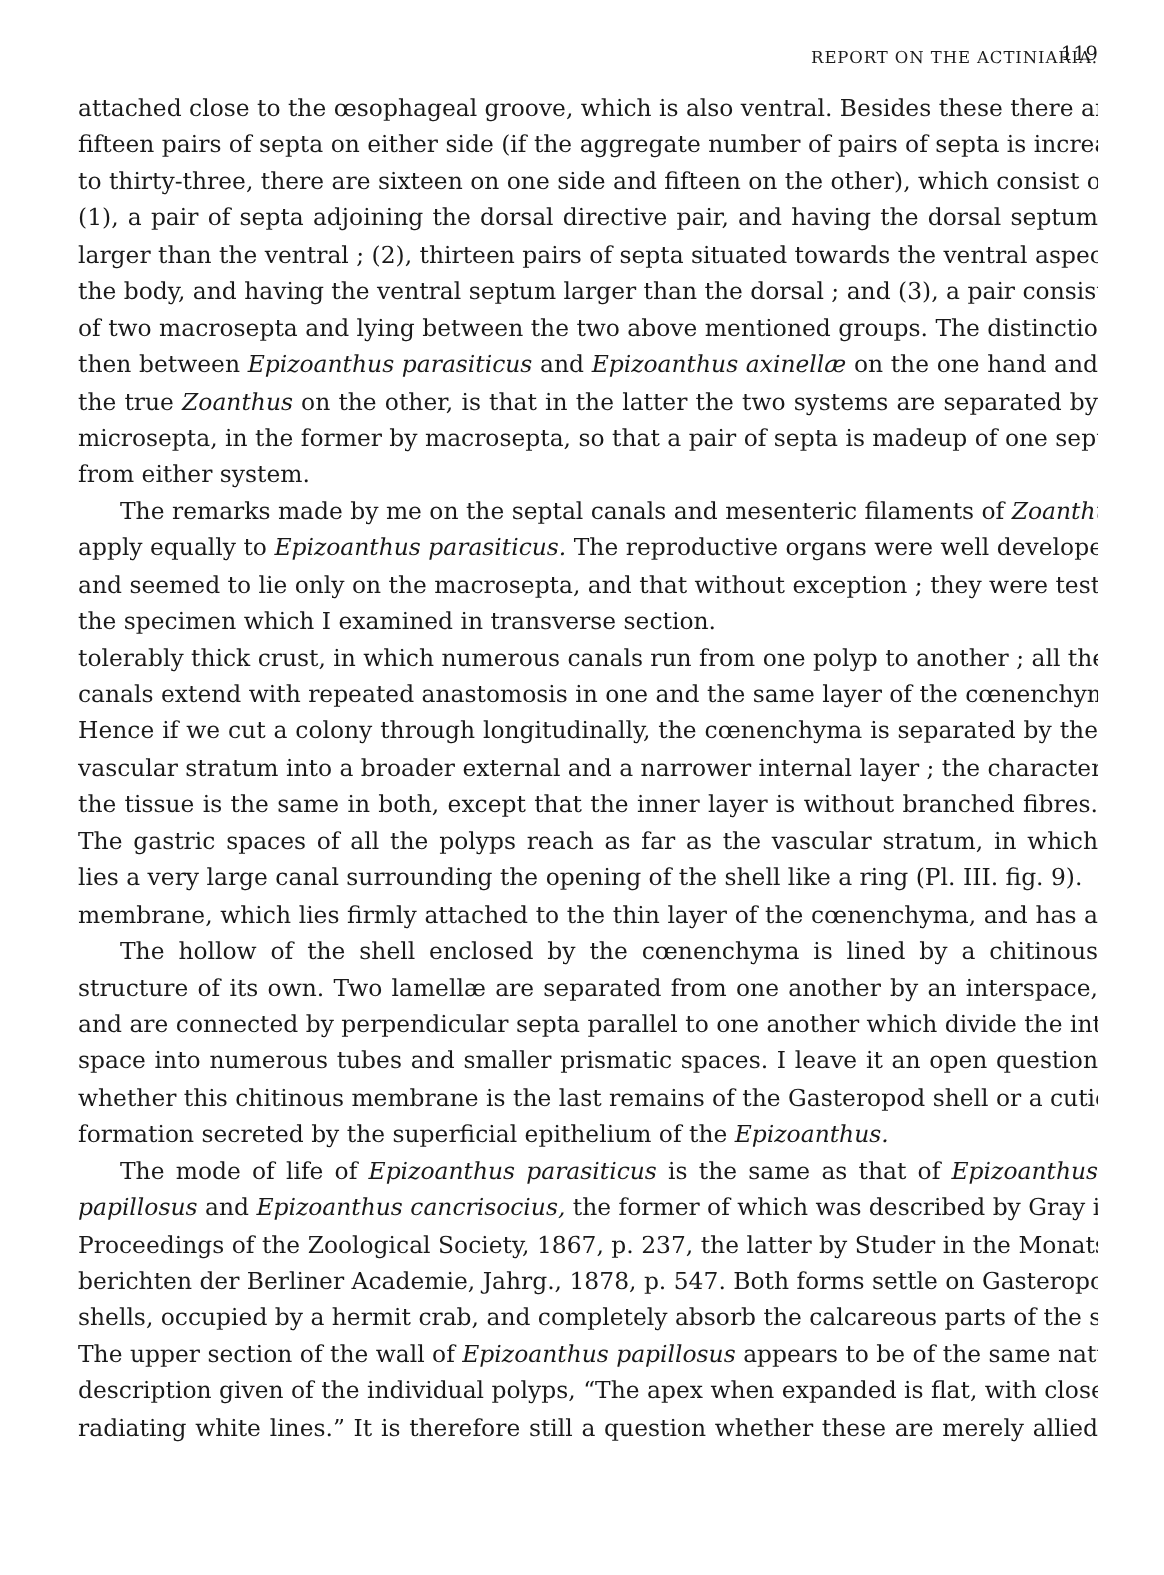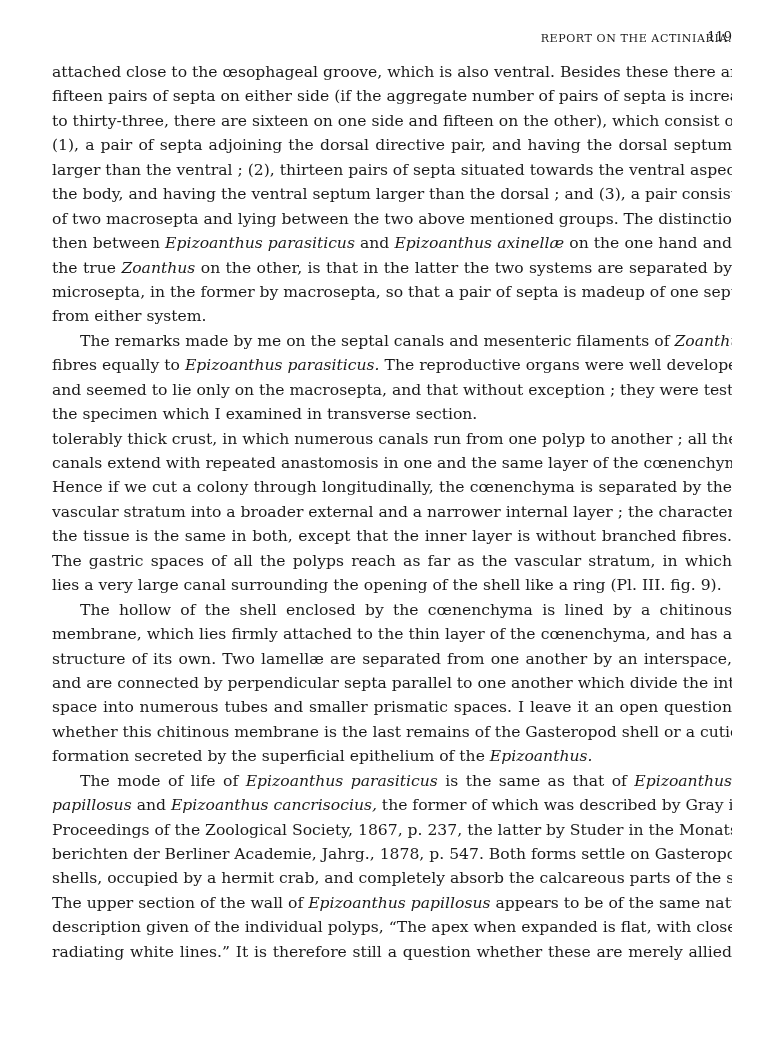--- a/index.html
+++ b/index.html
@@ -33,36 +33,36 @@
       <div class="line"><span>larger than the ventral ; (2), thirteen pairs of septa situated towards the ventral aspect of</span></div>
       <div class="line"><span>the body, and having the ventral septum larger than the dorsal ; and (3), a pair consisting</span></div>
       <div class="line"><span>of two macrosepta and lying between the two above mentioned groups.  The distinction</span></div>
       <div class="line"><span>then between </span><i>Epizoanthus parasiticus</i><span> and </span><i>Epizoanthus axinellæ</i><span> on the one hand and</span></div>
       <div class="line"><span>the true </span><i>Zoanthus</i><span> on the other, is that in the latter the two systems are separated by</span></div>
       <div class="line"><span>microsepta, in the former by macrosepta, so that a pair of septa is madeup of one septum</span></div>
       <div class="line last"><span>from either system.</span></div>
     </div>
     <div>
       <div class="line indent"><span>The remarks made by me on the septal canals and mesenteric filaments of </span><i>Zoanthus</i></div>
-      <div class="line"><span>fibres equally to </span><i>Epizoanthus parasiticus.</i><span>  The reproductive organs were well developed,</span></div>
+      <div class="line"><span>apply equally to </span><i>Epizoanthus parasiticus.</i><span>  The reproductive organs were well developed,</span></div>
       <div class="line"><span>and seemed to lie only on the macrosepta, and that without exception ; they were testes in</span></div>
       <div class="line last"><span>the specimen which I examined in transverse section.</span></div>
     </div>
     <div>
       <div class="line"><span>tolerably thick crust, in which numerous canals run from one polyp to another ; all the</span></div>
       <div class="line"><span>canals extend with repeated anastomosis in one and the same layer of the cœnenchyma.</span></div>
       <div class="line"><span>Hence if we cut a colony through longitudinally, the cœnenchyma is separated by the</span></div>
       <div class="line"><span>vascular stratum into a broader external and a narrower internal layer ; the character of</span></div>
       <div class="line"><span>the tissue is the same in both, except that the inner layer is without branched fibres.</span></div>
       <div class="line"><span>The gastric spaces of all the polyps reach as far as the vascular stratum, in which</span></div>
       <div class="line last"><span>lies a very large canal surrounding the opening of the shell like a ring (Pl. III. fig. 9).</span></div>
     </div>
     <div>
+      <div class="line"><span>membrane, which lies firmly attached to the thin layer of the cœnenchyma, and has a</span></div>
       <div class="line indent"><span>The hollow of the shell enclosed by the cœnenchyma is lined by a chitinous</span></div>
-      <div class="line"><span>membrane, which lies firmly attached to the thin layer of the cœnenchyma, and has a</span></div>
       <div class="line"><span>structure of its own.  Two lamellæ are separated from one another by an interspace,</span></div>
       <div class="line"><span>and are connected by perpendicular septa parallel to one another which divide the inter-</span></div>
       <div class="line"><span>space into numerous tubes and smaller prismatic spaces.  I leave it an open question</span></div>
       <div class="line"><span>whether this chitinous membrane is the last remains of the Gasteropod shell or a cuticular</span></div>
       <div class="line last"><span>formation secreted by the superficial epithelium of the </span><i>Epizoanthus.</i></div>
     </div>
     <div>
       <div class="line indent"><span>The mode of life of </span><i>Epizoanthus parasiticus</i><span> is the same as that of </span><i>Epizoanthus</i></div>
       <div class="line"><i>papillosus</i><span> and </span><i>Epizoanthus cancrisocius,</i><span> the former of which was described by Gray in the</span></div>
       <div class="line"><span>Proceedings of the Zoological Society, 1867, p. 237, the latter by Studer in the Monats-</span></div>

